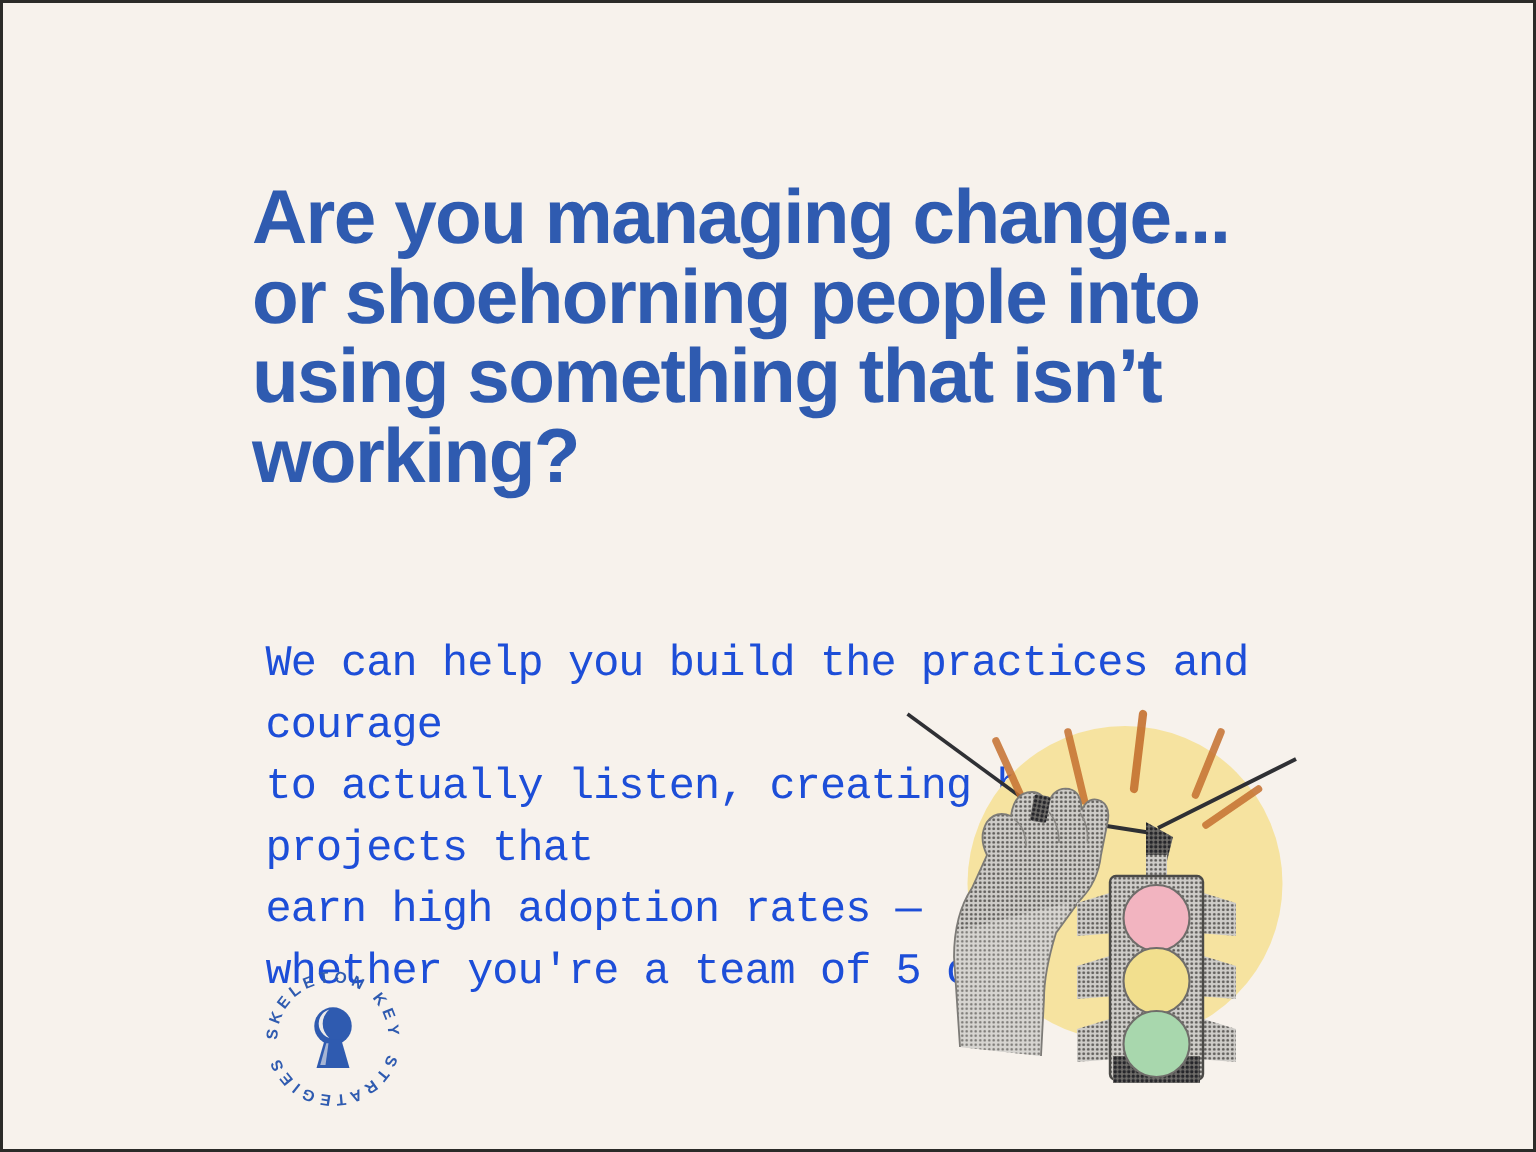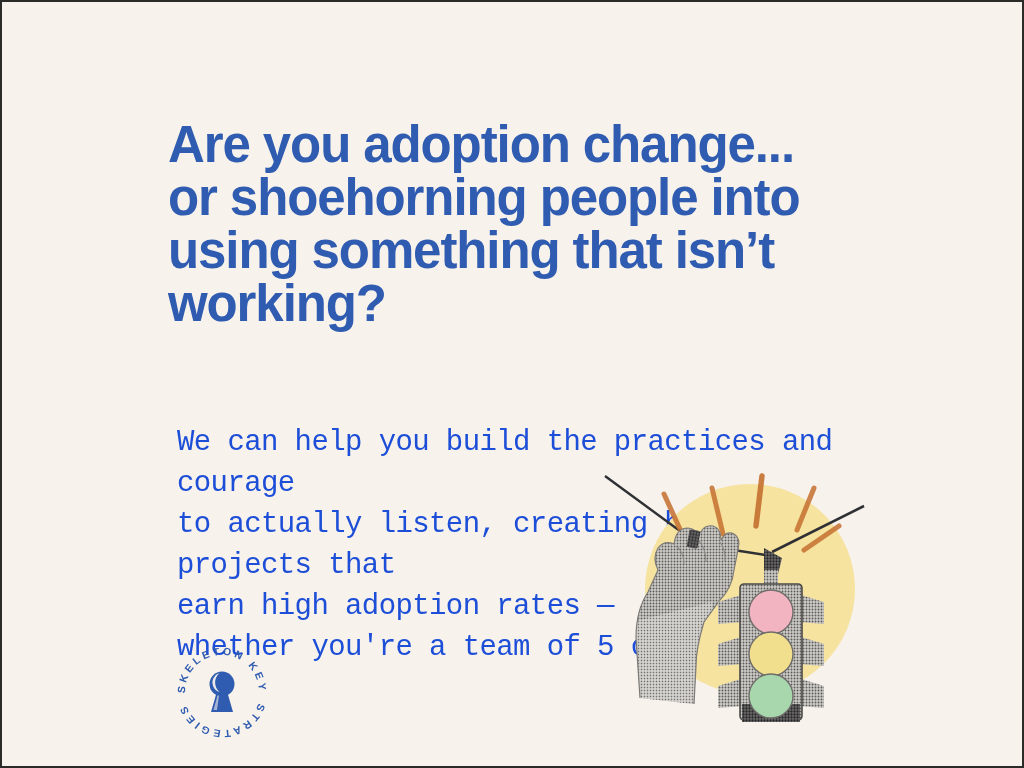--- a/index.html
+++ b/index.html
@@ -75,21 +75,21 @@
     letter-spacing: -0.2px;
     white-space: nowrap;
     padding-bottom: 2px;
   }
 </style>
 </head>
 <body>
 
 <div id="canvas">
 
-  <h1 id="headline">Are you adoption change...
+  <h1 id="headline">Are you managing change...
 or shoehorning people into
 using something that isn’t
 working?</h1>
 
   <p id="body-copy">We can help you build the practices and courage
 to actually listen, creating better projects that
 earn high adoption rates —
 whether you're a team of 5 or 500.</p>
 
   <div id="collage">

